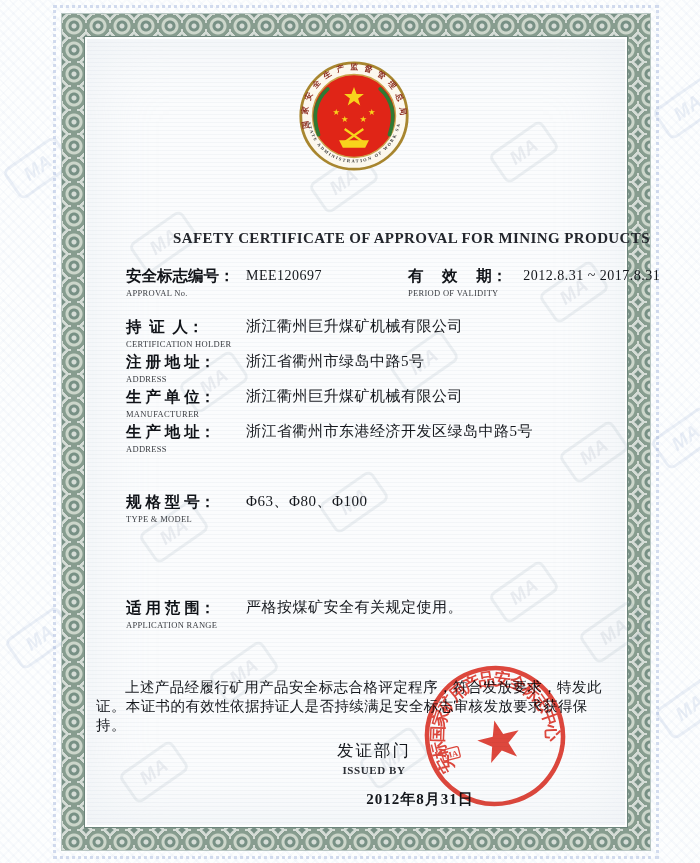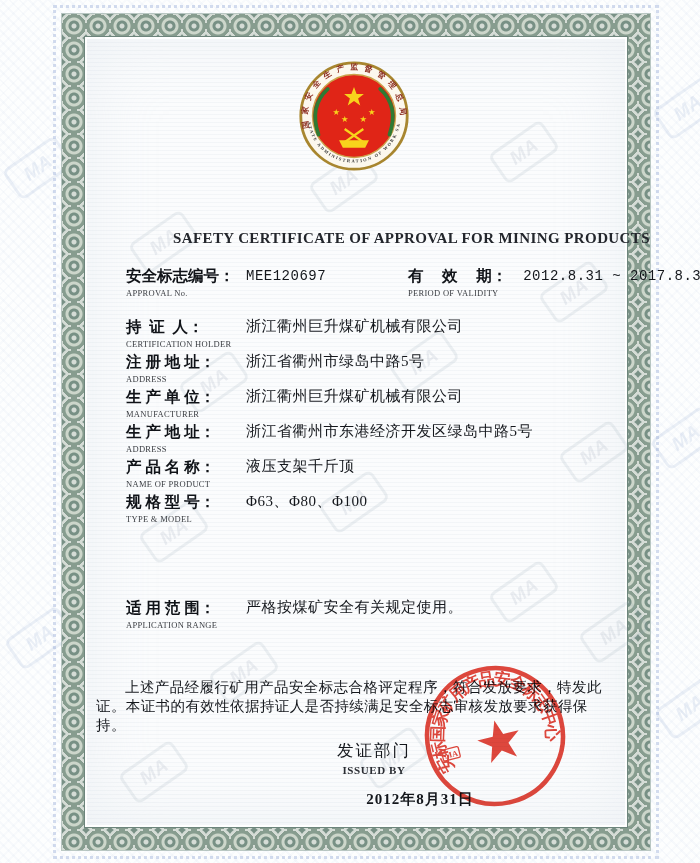--- a/index.html
+++ b/index.html
@@ -40,21 +40,21 @@
   .emblem{position:absolute;left:236px;top:46px;width:112px;height:112px;}
   
   .title-zh{position:absolute;top:168px;left:0;right:0;text-align:center;
     font-size:37px;font-weight:bold;letter-spacing:10px;text-indent:10px;color:#23262c;}
   .title-en{position:absolute;top:216px;left:0;right:0;text-align:right;
     font-size:15px;font-weight:bold;letter-spacing:.4px;color:#23262c;}
   
   .frow{position:absolute;left:64px;}
   .frow .zh{font-weight:bold;font-size:15.5px;color:#101318;display:inline-block;width:120px;white-space:pre;vertical-align:top;}
   .frow .val{font-size:15px;color:#14171c;letter-spacing:.5px;font-family:Liberation Serif, serif;}
-  .frow .val.mono{font-family:Liberation Mono, monospace;font-size:14px;}
+  .frow .val.mono{font-family:Liberation Serif, serif;font-size:14px;}
   .frow .en{font-size:8.5px;line-height:1;color:#3a3d42;margin-top:2px;letter-spacing:.3px;}
   .r1right{position:absolute;left:282px;top:0;white-space:nowrap;}
   .r1right .zh{width:auto;margin-right:16px;font-family:Liberation Mono, monospace;}
   
   .decl{position:absolute;left:34px;top:664px;width:516px;font-size:14.5px;line-height:19px;
     color:#14171c;text-indent:2em;letter-spacing:.4px;}
   
   .issued{position:absolute;left:232px;top:726px;width:160px;text-align:center;}
   .issued .zh{font-size:16.5px;font-weight:normal;color:#14171c;letter-spacing:2px;}
   .issued .en{font-size:11px;font-weight:bold;color:#2a2d33;letter-spacing:.6px;margin-top:2px;}
@@ -137,24 +137,20 @@
     <div class="en">ADDRESS</div>
   </div>
   <div class="frow" style="top:373px">
     <span class="zh">生 产 单 位：</span><span class="val">浙江衢州巨升煤矿机械有限公司</span>
     <div class="en">MANUFACTURER</div>
   </div>
   <div class="frow" style="top:408px">
     <span class="zh">生 产 地 址：</span><span class="val">浙江省衢州市东港经济开发区绿岛中路5号</span>
     <div class="en">ADDRESS</div>
   </div>
-  <div class="frow" style="top:443px">
-    <span class="zh">产 品 名 称：</span><span class="val">液压支架千斤顶</span>
-    <div class="en">NAME OF PRODUCT</div>
-  </div>
   <div class="frow" style="top:478px">
     <span class="zh">规 格 型 号：</span><span class="val">Φ63、Φ80、Φ100</span>
     <div class="en">TYPE &amp; MODEL</div>
   </div>
 
   <div class="frow" style="top:584px">
     <span class="zh">适 用 范 围：</span><span class="val">严格按煤矿安全有关规定使用。</span>
     <div class="en">APPLICATION RANGE</div>
   </div>
 

